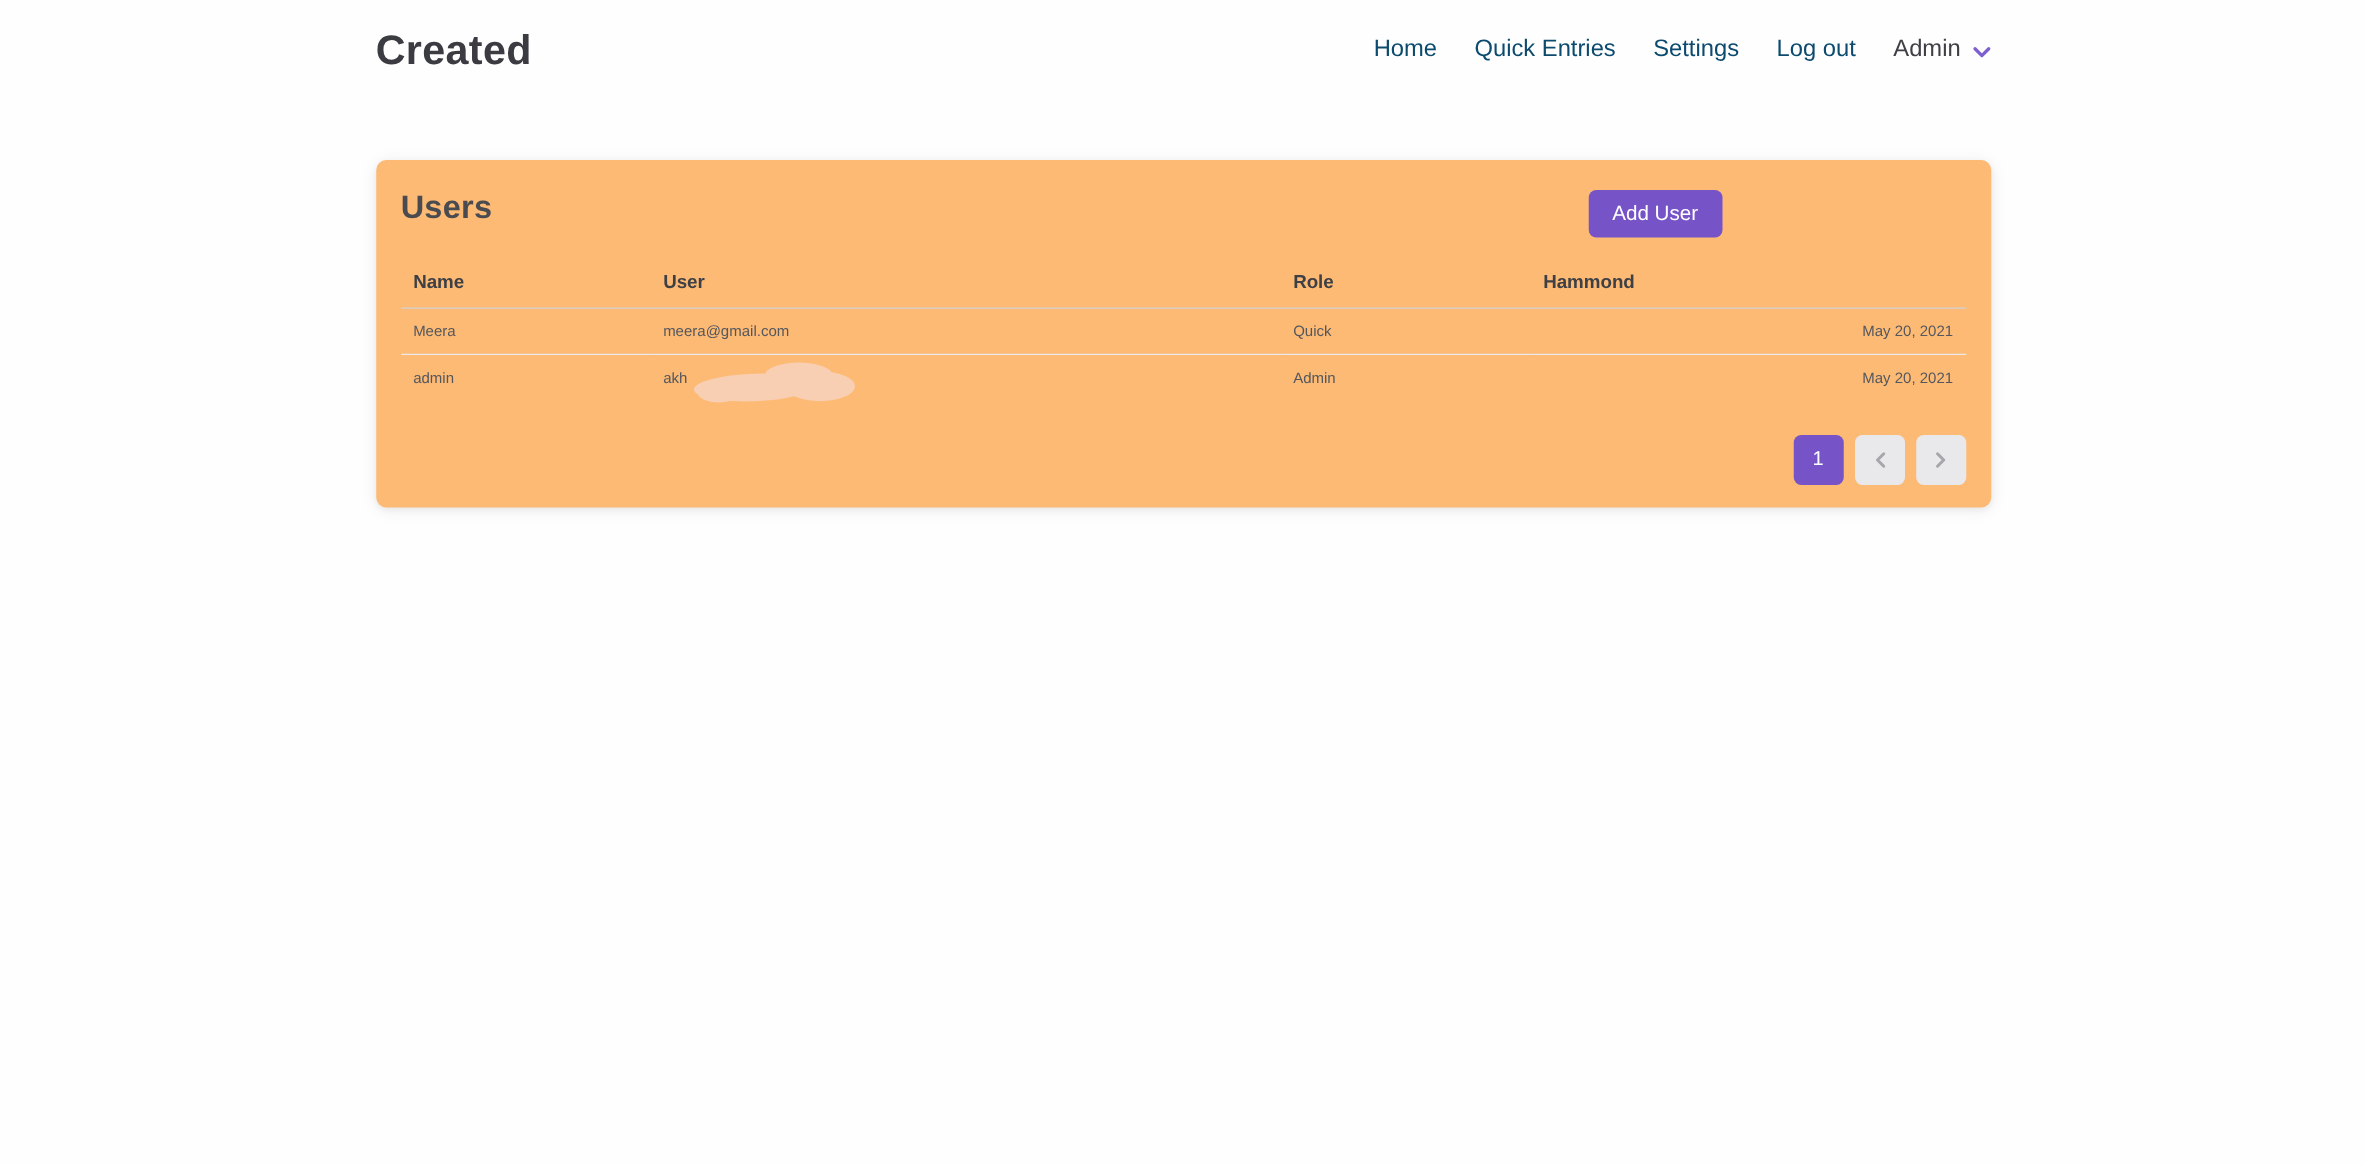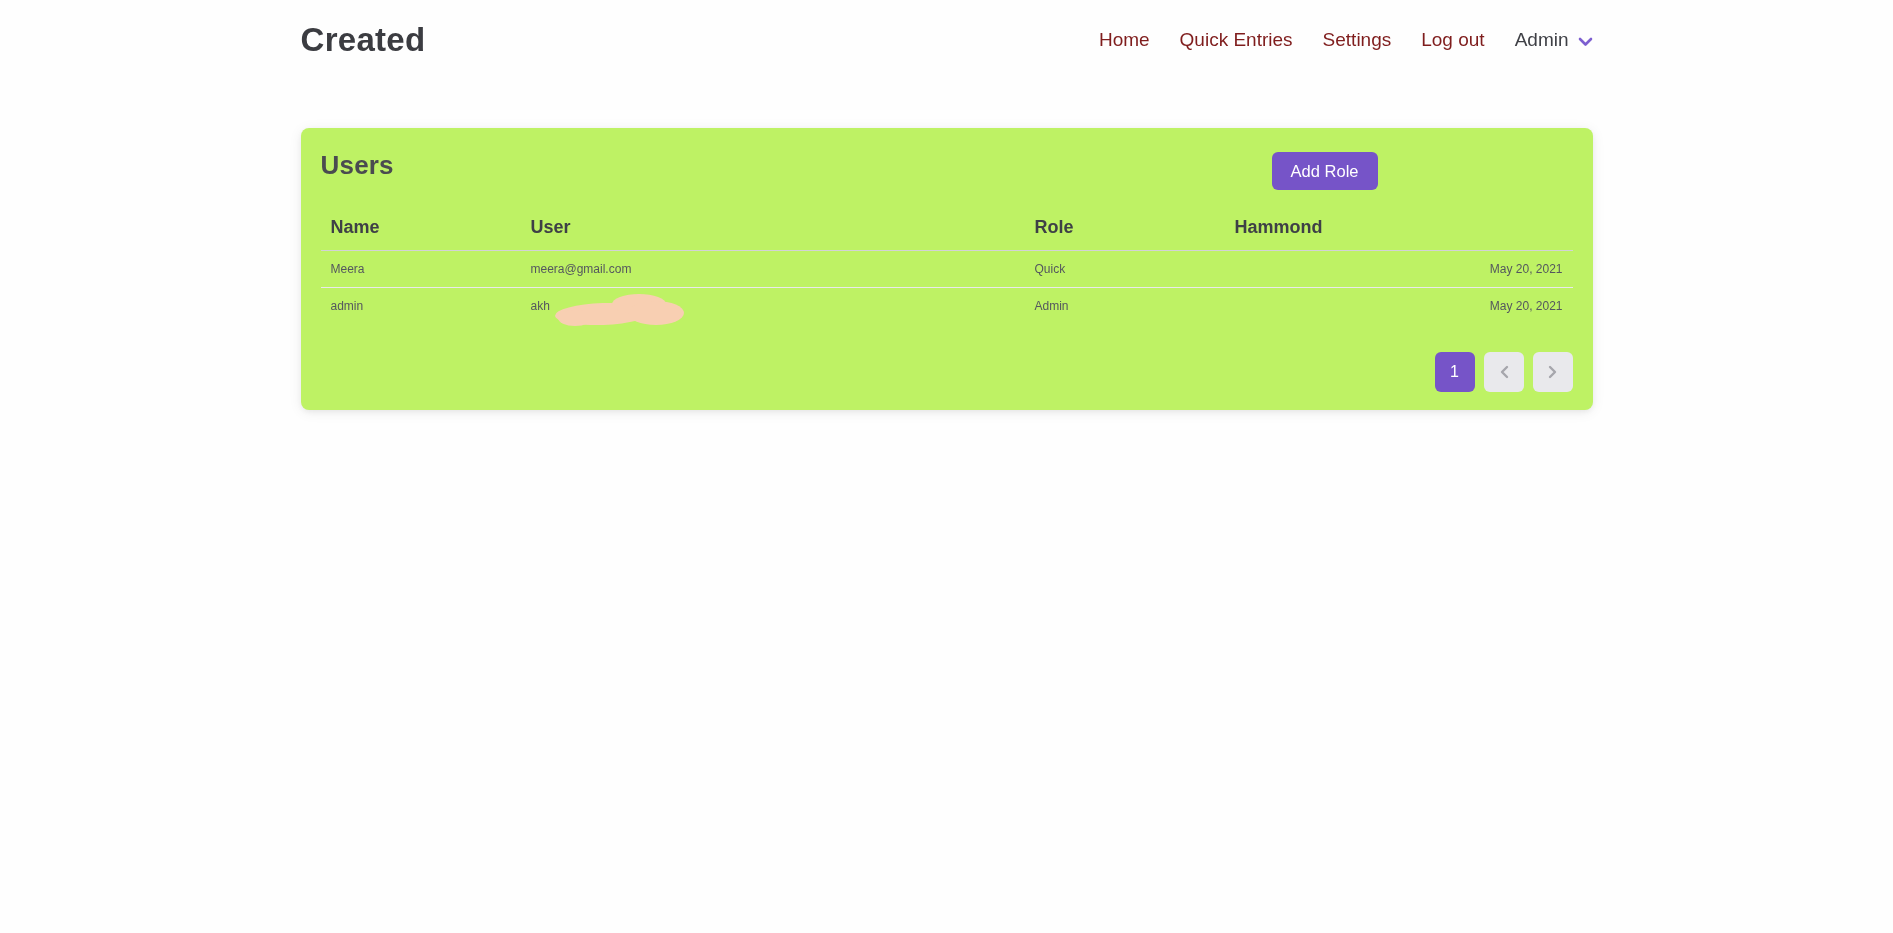--- a/index.html
+++ b/index.html
@@ -16,54 +16,54 @@
   .brand {
     font-size: 33px;
     font-weight: 800;
     letter-spacing: 0.3px;
     color: #3b3c41;
     cursor: pointer;
   }
   .nav { display: flex; align-items: center; gap: 30px; }
   .nav-link {
     font-size: 19px;
-    color: #7f1d1d;
+    color: #0c4a6e;
     text-decoration: none;
     cursor: pointer;
   }
   .user-menu {
     display: flex; align-items: center; gap: 9px;
     font-size: 19px; color: #3f4046; cursor: pointer;
   }
   .user-menu svg { margin-top: 3px; }
 
   
   .main { margin-top: 48px; }
   .card {
-    background: #bef264;
+    background: #fdba74;
     border-radius: 8px;
     box-shadow: 0 2px 5px rgba(0,0,0,0.05), 0 2px 14px rgba(0,0,0,0.07);
     padding: 0 20px 18px;
     position: relative;
   }
   .card-head { padding: 22px 0 24px; }
   .card-title { font-size: 26px; font-weight: 700; color: #4a4b50; letter-spacing: 0.2px; }
   .add-user-btn {
     position: absolute; top: 24px; right: 215px;
     height: 38px; padding: 0 19px;
     background: #7654c8; color: #ffffff;
     border: none; border-radius: 6px;
     font-family: "Liberation Sans", sans-serif;
     font-size: 16.5px; cursor: pointer;
   }
 
   
   table.users-table { width: 100%; border-collapse: collapse; table-layout: fixed; }
   .users-table th {
-    text-align: left; font-size: 18px; font-weight: 700; color: #3e4046;
+    text-align: left; font-size: 15px; font-weight: 700; color: #3e4046;
     padding: 12px 10px; border-bottom: 1px solid #d2d2d6;
   }
   .users-table td {
     font-size: 12px; color: #54575e;
     padding: 11px 10px;
   }
   .users-table tbody tr + tr td { border-top: 1px solid #e9e9ec; }
   .col-name { width: 200px; }
   .col-email { width: 504px; }
   .col-role { width: 200px; }
@@ -104,21 +104,21 @@
           </svg>
         </span>
       </div>
     </div>
   </div>
 
   <div class="main">
     <div class="card">
       <div class="card-head">
         <div class="card-title">Users</div>
-        <button class="add-user-btn">Add Role</button>
+        <button class="add-user-btn">Add User</button>
       </div>
 
       <table class="users-table">
         <thead>
           <tr>
               <th class="col-name">Name</th>
               <th class="col-email">User</th>
               <th class="col-role">Role</th>
               <th class="col-created">Hammond</th>
             </tr>

